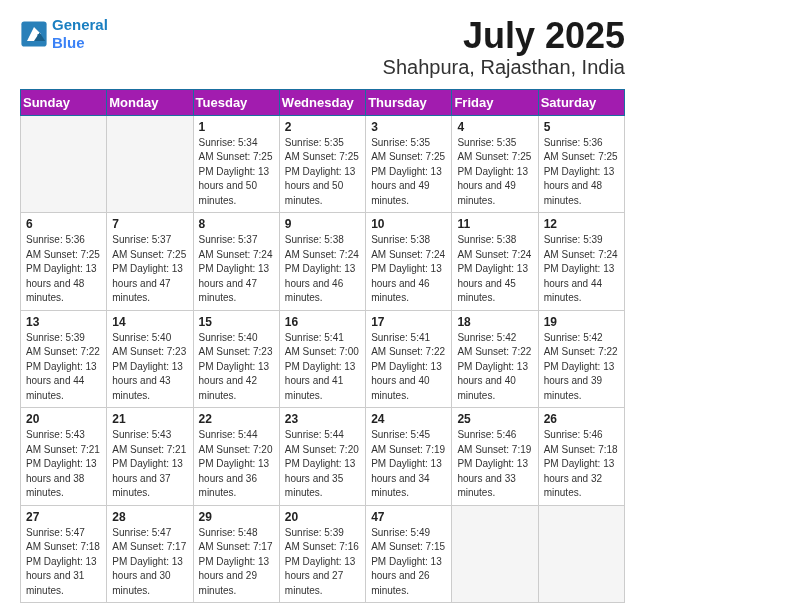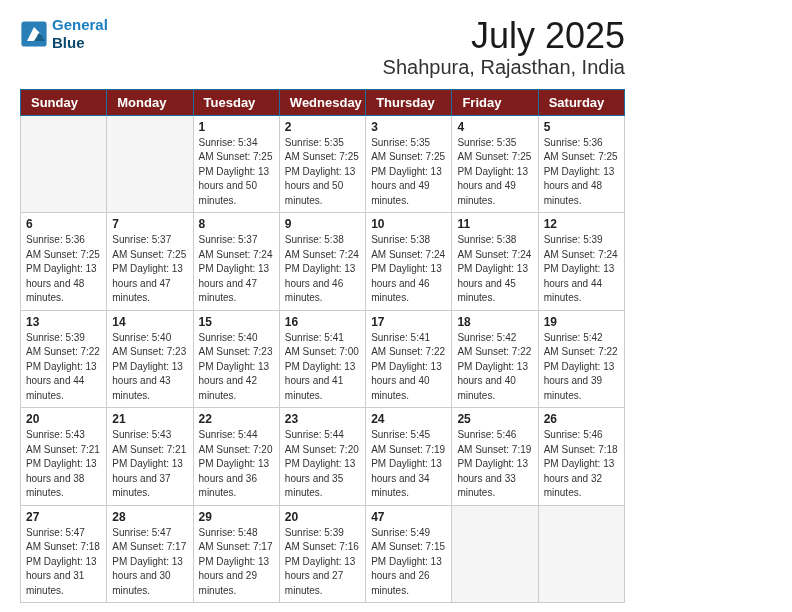--- a/index.html
+++ b/index.html
@@ -39,40 +39,40 @@
     }
     .logo-icon {
       width: 28px;
       height: 28px;
     }
     .title-block {
       text-align: right;
     }
     .main-title {
       font-size: 36px;
-      font-weight: normal;
+      font-weight: bold;
       color: #1a1a1a;
       line-height: 1.1;
     }
     .sub-title {
       font-size: 20px;
       color: #333;
     }
     .calendar {
       flex: 1;
       border: 1px solid #ccc;
       border-collapse: collapse;
       width: 100%;
       table-layout: fixed;
     }
     .calendar thead tr th {
-      background-color: #7f1d1d;
+      background-color: #a21caf;
       color: #fff;
       text-align: left;
-      padding: 5px 10px;
+      padding: 5px 2px;
       font-size: 13px;
       font-weight: bold;
       border: 1px solid #1a6fa0;
     }
     .calendar tbody tr td {
       vertical-align: top;
       padding: 4px 5px;
       border: 1px solid #ccc;
       font-size: 10px;
       color: #222;
@@ -100,21 +100,21 @@
 <div class="page">
   <div class="header">
     <div class="logo">
       <svg class="logo-icon" viewBox="0 0 40 40">
         <rect x="2" y="2" width="36" height="36" rx="4" fill="#2980b9"></rect>
         <polygon points="10,30 20,10 30,20 25,20 25,30" fill="white"></polygon>
         <polygon points="20,30 28,18 36,30" fill="#1a5f8a"></polygon>
       </svg>
       <div class="logo-text">
         <div><span>General</span></div>
-        <div><span style="color:#0c4a6e">Blue</span></div>
+        <div><span style="color:#3b82f6">Blue</span></div>
       </div>
     </div>
     <div class="title-block">
       <div class="main-title">July 2025</div>
       <div class="sub-title">Shahpura, Rajasthan, India</div>
     </div>
   </div>
 
   <table class="calendar">
     <thead>

